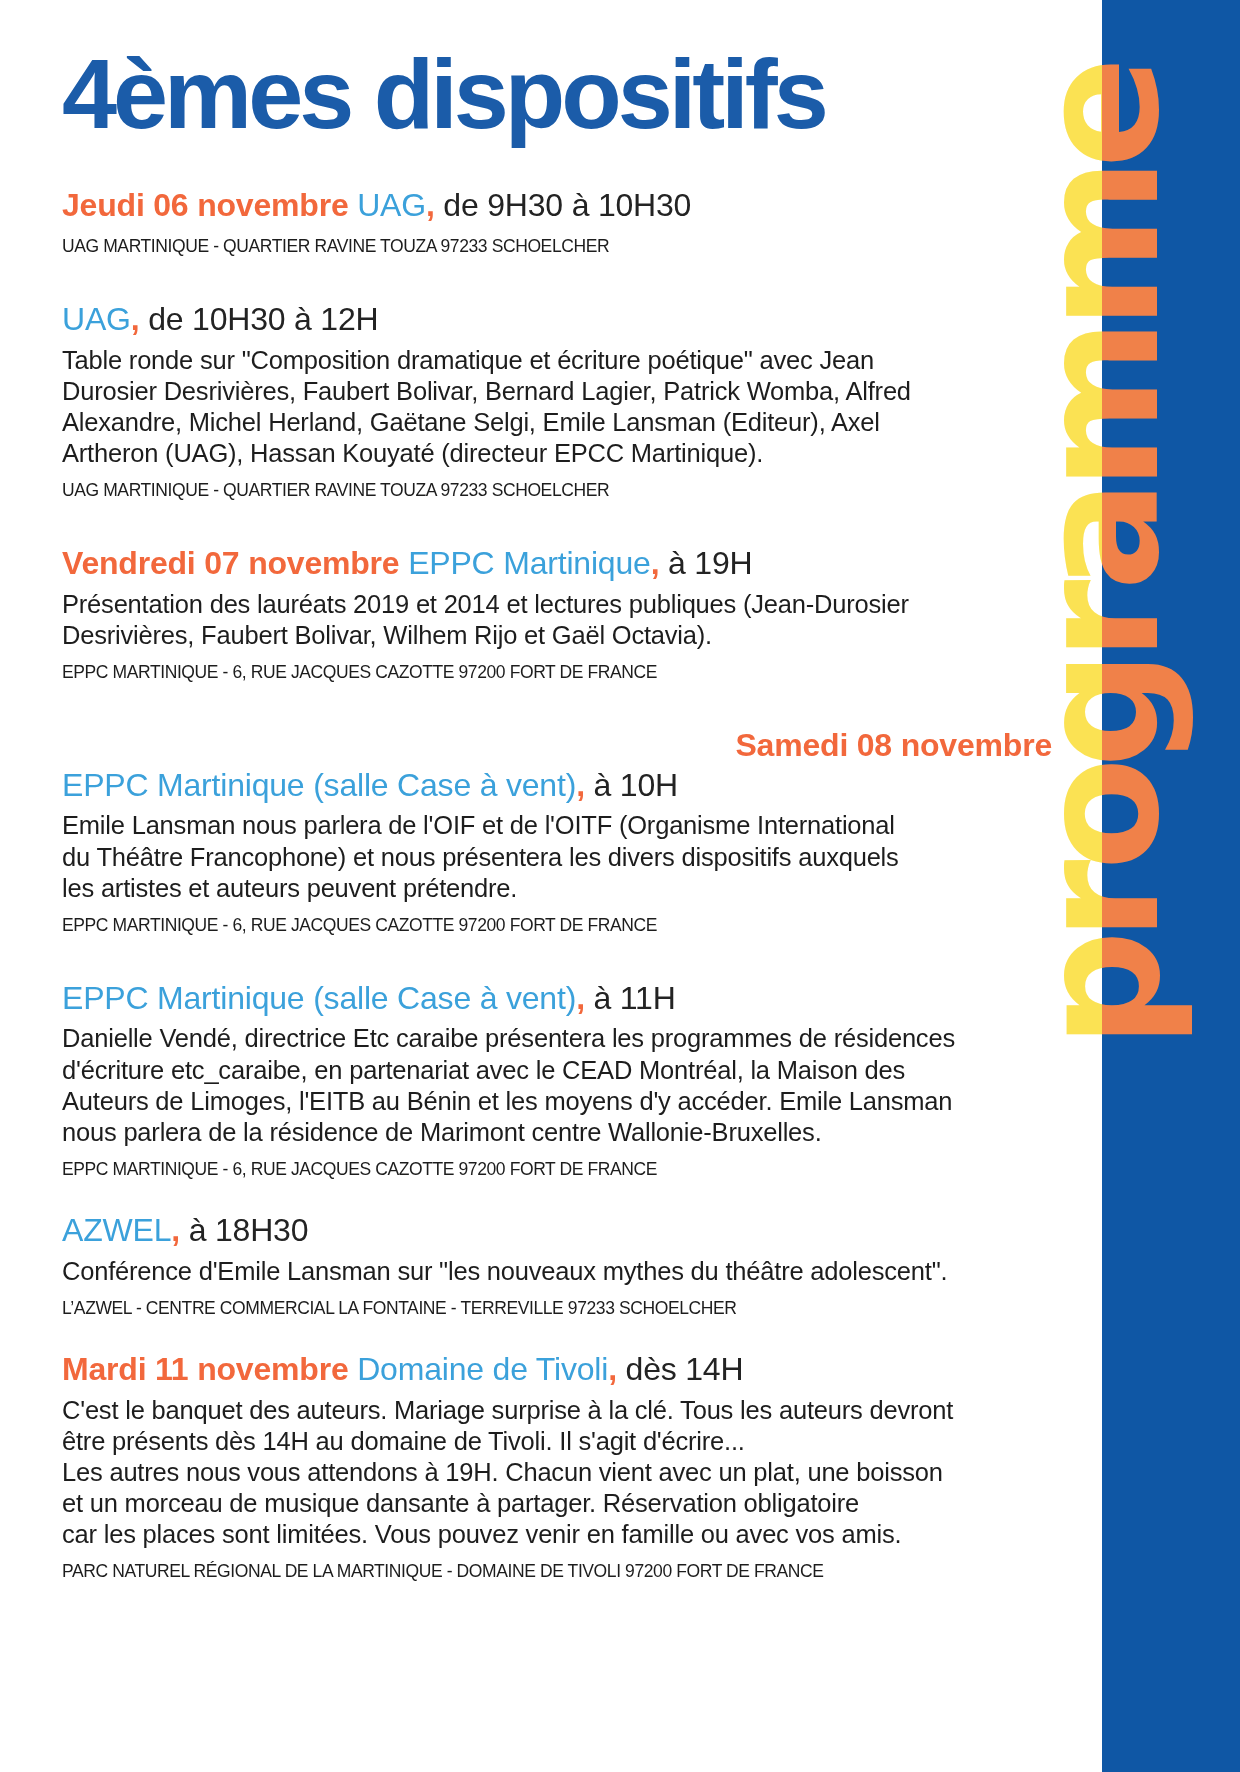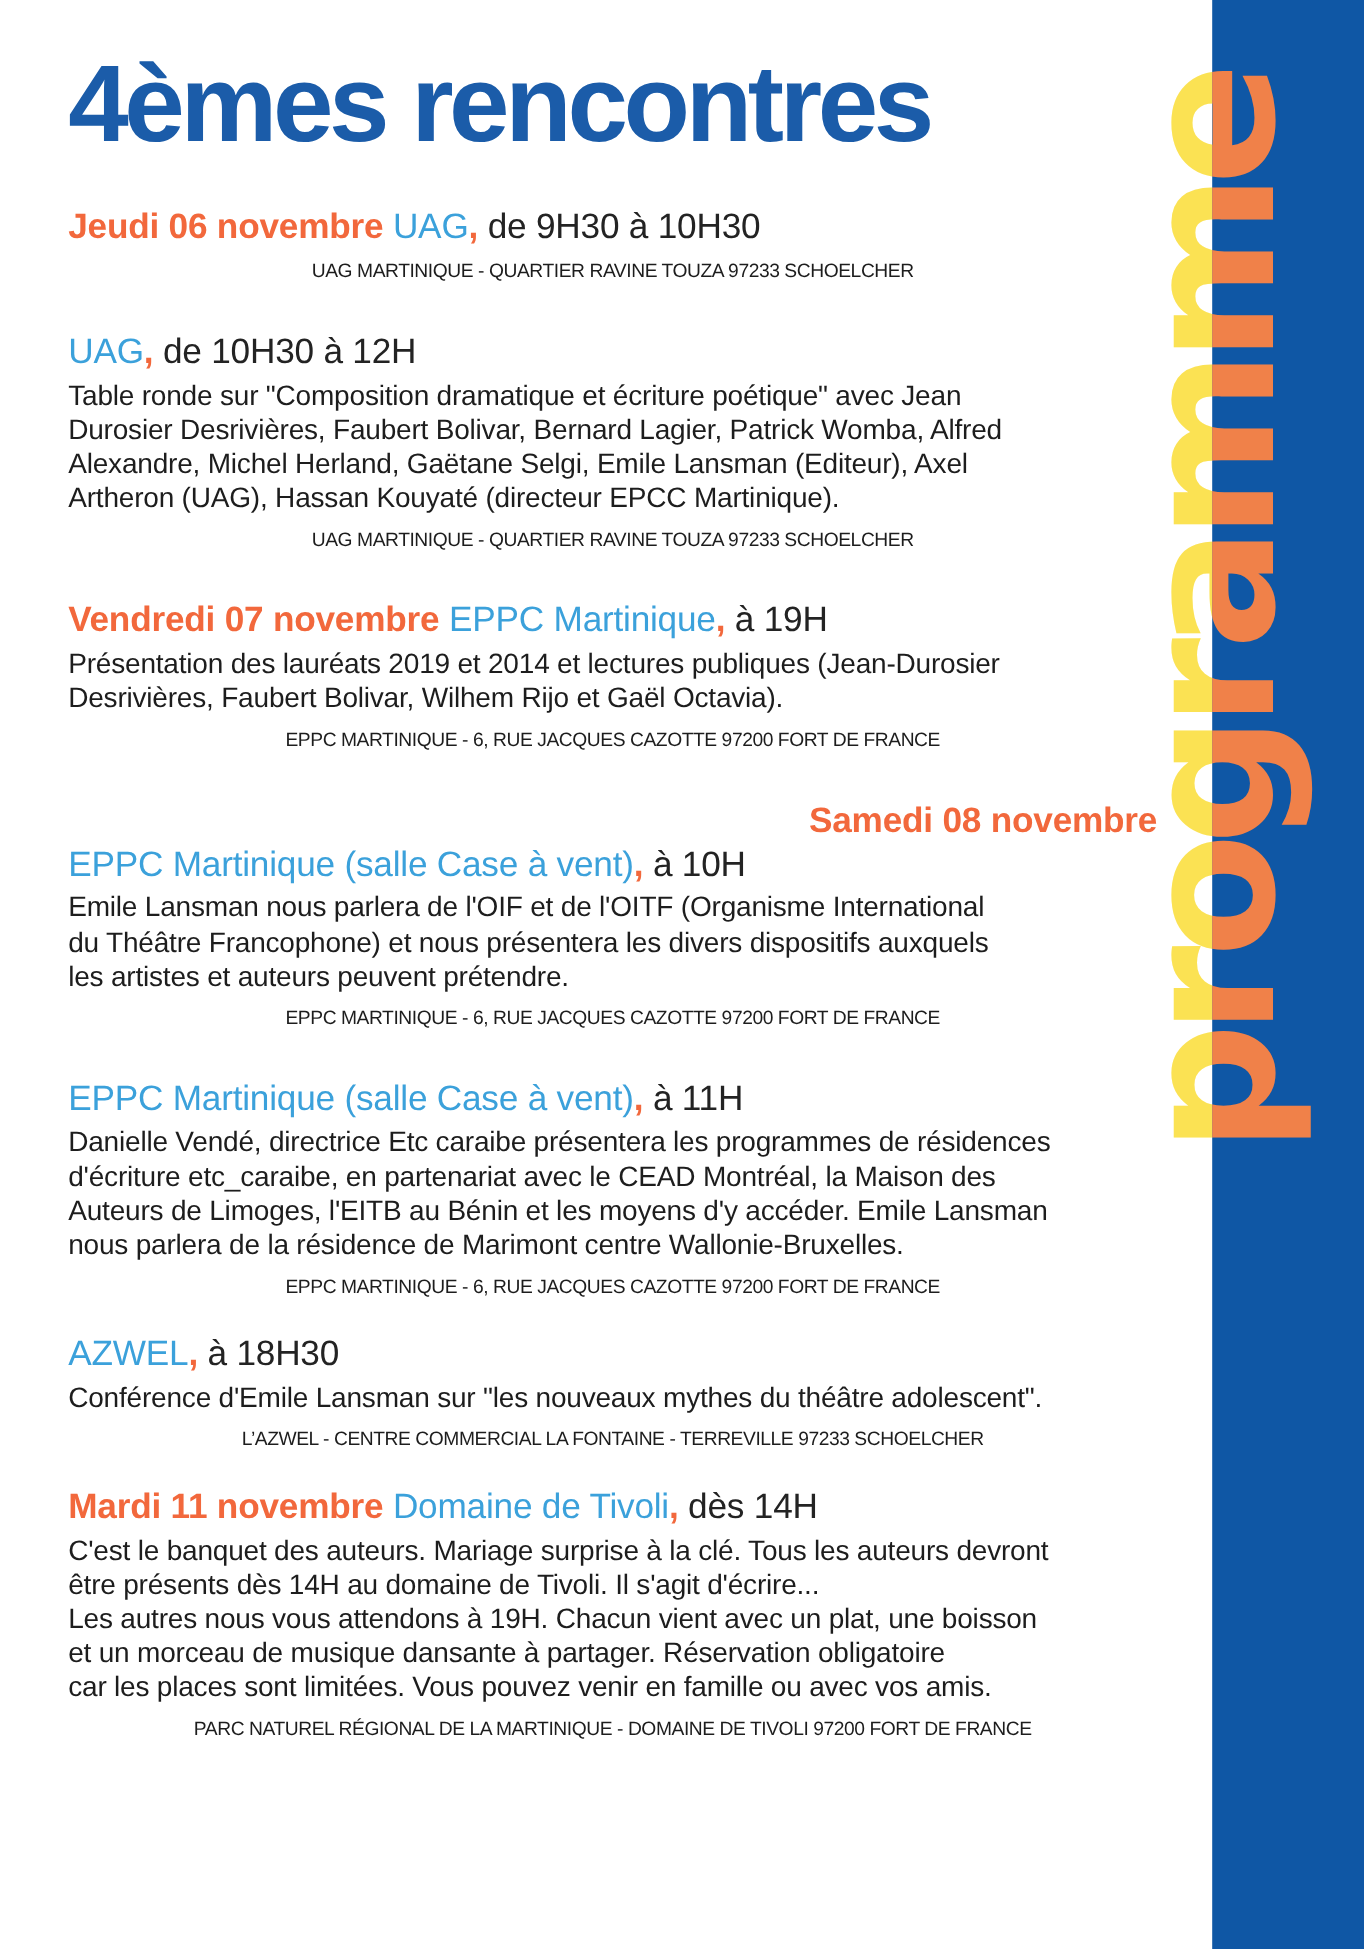--- a/index.html
+++ b/index.html
@@ -88,37 +88,36 @@
     line-height: 1.22;
     letter-spacing: -0.2px;
     color: var(--text-dark, #1d1d1d);
     white-space: pre-line;
   }
   .addr {
     margin: 11px 0 0;
     font-size: 17.5px;
     letter-spacing: -0.4px;
     color: var(--text-dark, #1d1d1d);
-    text-align: center;
   }
 </style>
 </head>
 <body>
 
 <div class="band"></div>
 <div class="vclip vclip-white">
   <div class="vword vword-yellow">programme</div>
 </div>
 <div class="vclip vclip-band">
   <div class="vword vword-orange">programme</div>
 </div>
 
 <div class="content">
 
-  <h1 class="title-main">4èmes rencontres</h1>
+  <h1 class="title-main">4èmes dispositifs</h1>
 
   <section class="event">
     <h2 class="event-heading">
       <span class="date">Jeudi 06 novembre</span>
       <span class="venue">UAG</span><span class="comma">,</span>
       <span class="time">de 9H30 à 10H30</span>
     </h2>
     <p class="addr">UAG MARTINIQUE - QUARTIER RAVINE TOUZA 97233 SCHOELCHER</p>
   </section>
 

